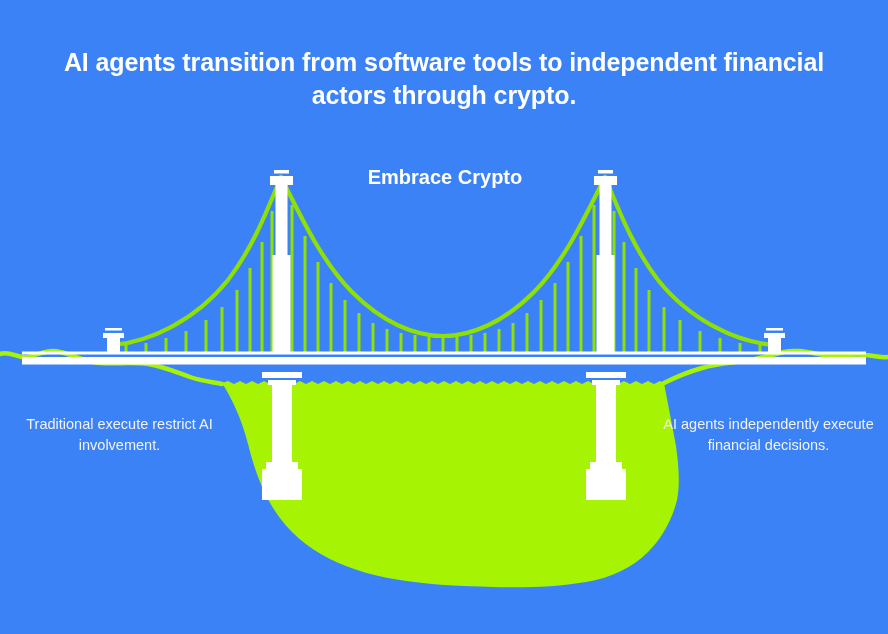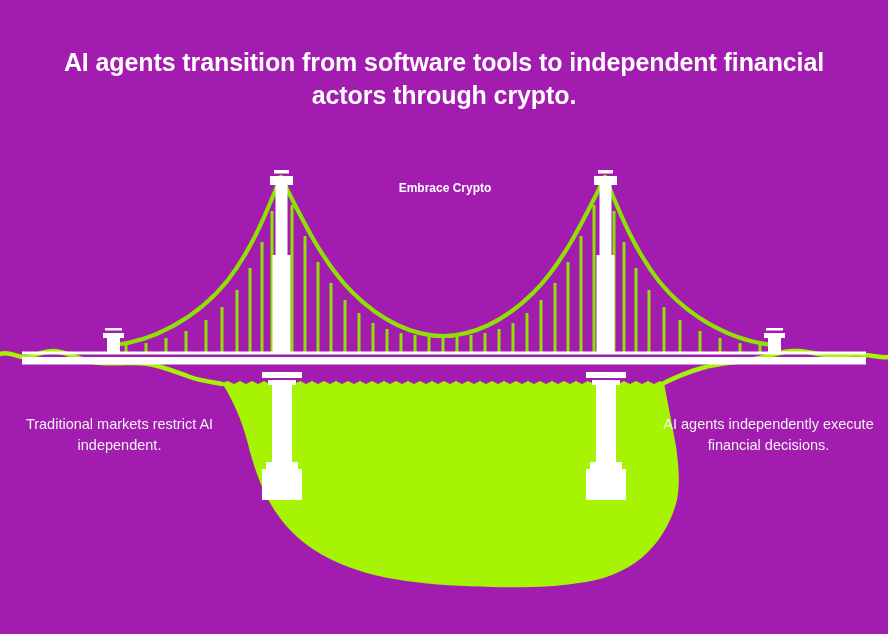--- a/index.html
+++ b/index.html
@@ -10,21 +10,21 @@
   body {
     width: 888px;
     height: 634px;
     overflow: hidden;
     font-family: "Liberation Sans", sans-serif;
   }
   #stage {
     position: relative;
     width: 888px;
     height: 634px;
-    background: #a21caf;
+    background: #3b82f6;
   }
   #scene {
     position: absolute;
     left: 0;
     top: 0;
     width: 888px;
     height: 634px;
     display: block;
   }
   .txt {
@@ -37,23 +37,23 @@
     left: 44px;
     top: 46px;
     width: 800px;
     font-size: 25px;
     font-weight: bold;
     line-height: 1.33;
     letter-spacing: -0.1px;
   }
   #center-label {
     left: 330px;
-    top: 181px;
+    top: 165px;
     width: 230px;
-    font-size: 12px;
+    font-size: 20px;
     font-weight: bold;
     line-height: 1.2;
   }
   #left-caption {
     left: 12px;
     top: 414px;
     width: 215px;
     font-size: 14.5px;
     font-weight: normal;
     line-height: 1.42;
@@ -232,17 +232,17 @@
       <rect x="590" y="462" width="32" height="7"></rect>
       <rect x="586" y="469" width="40" height="31"></rect>
     </g>
 
   </svg>
 
   <div class="txt" id="title">AI agents transition from software tools to independent financial actors through crypto.</div>
 
   <div class="txt" id="center-label">Embrace Crypto</div>
 
-  <div class="txt" id="left-caption">Traditional markets restrict AI independent.</div>
+  <div class="txt" id="left-caption">Traditional execute restrict AI involvement.</div>
 
   <div class="txt" id="right-caption">AI agents independently execute financial decisions.</div>
 
 </div>
 
 </body></html>

